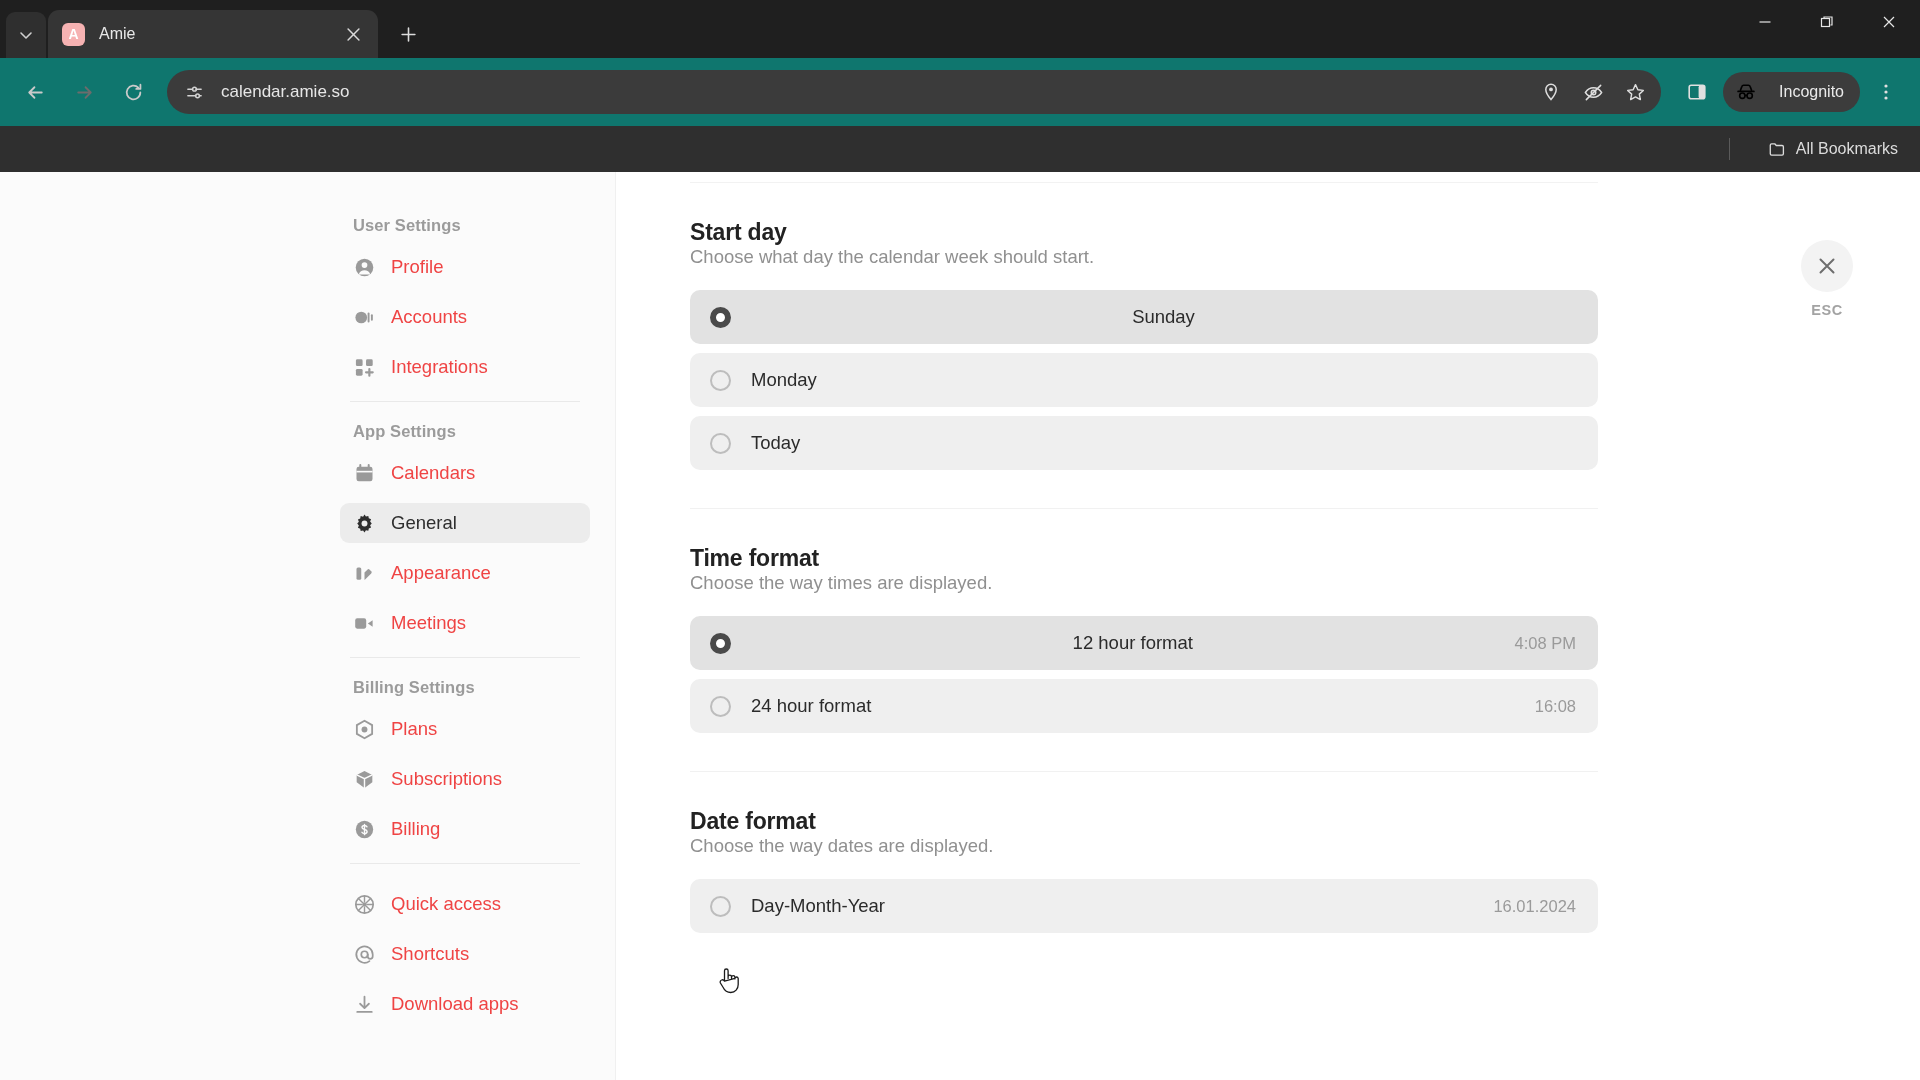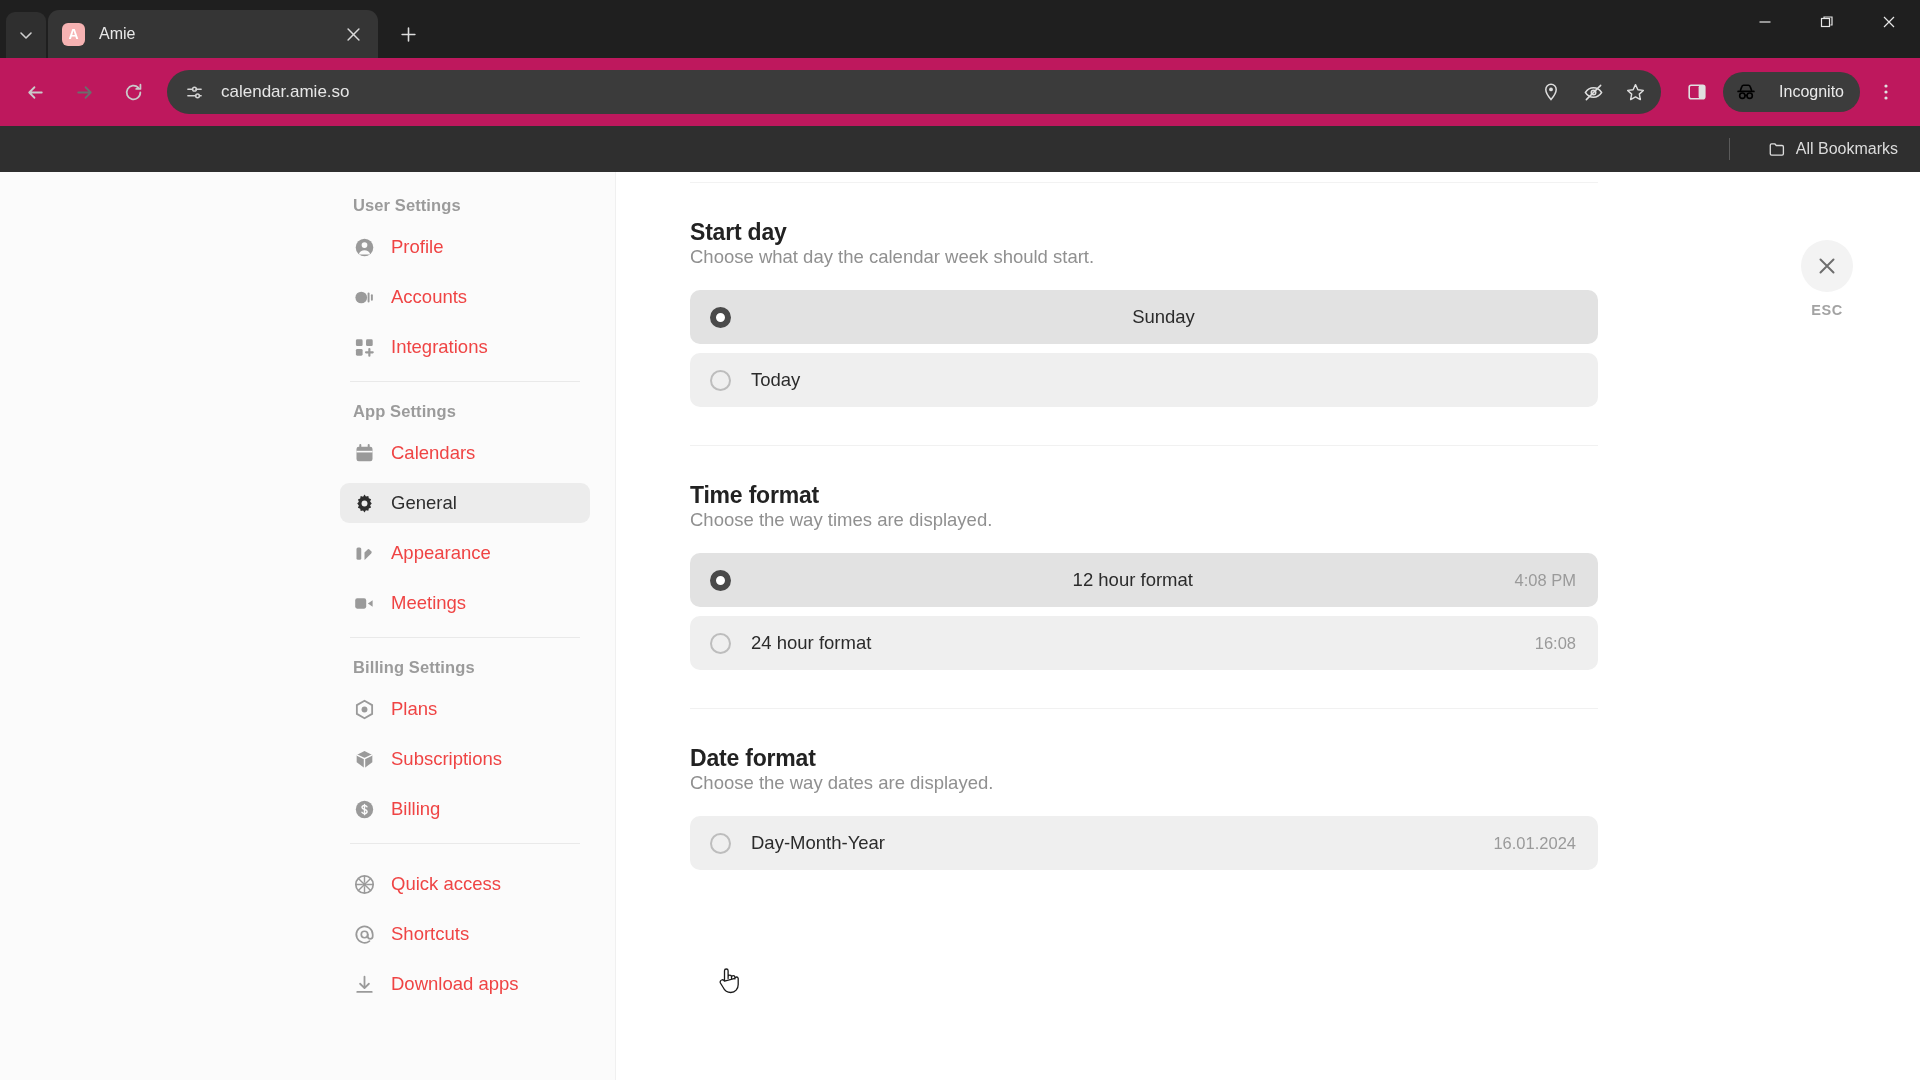--- a/index.html
+++ b/index.html
@@ -69,21 +69,21 @@
     height: 44px; display: flex; align-items: center;
   }
   .wc {
     width: 62px; height: 44px;
     display: flex; align-items: center; justify-content: center;
     color: #e6e6e6;
   }
 
   .toolbar {
     height: 68px;
-    background: #be185d;
+    background: #0f766e;
     display: flex; align-items: center;
     padding: 0 12px;
   }
   .nav-btn {
     width: 46px; height: 46px; margin-right: 3px;
     display: flex; align-items: center; justify-content: center;
     border-radius: 50%;
     color: #cacaca;
   }
   .nav-btn.disabled { color: #6c6c6c; }
@@ -162,21 +162,21 @@
     width: 616px;
     height: 100%;
     background: #fbfbfb;
     border-right: 1px solid #f0f0f0;
     position: relative;
     padding: 0;
   }
   .sidebar-inner {
     width: 250px;
     margin-left: 340px;
-    padding-top: 24px;
+    padding-top: 44px;
   }
   .grp-title {
     font-size: 16.5px;
     color: #9b9b9b;
     font-weight: 600;
     letter-spacing: .1px;
     padding: 0 0 4px 13px;
     margin-bottom: 8px;
   }
   .nav-item {
@@ -570,20 +570,24 @@
       <div class="section">
             <div class="sec-title">Start day</div>
             <div class="sec-sub">Choose what day the calendar week should start.</div>
             <div class="options">
               <div class="opt selected">
                 <span class="radio checked"></span>
                 <span class="opt-label">Sunday</span>
               </div>
               <div class="opt">
                 <span class="radio"></span>
+                <span class="opt-label">Monday</span>
+              </div>
+              <div class="opt">
+                <span class="radio"></span>
                 <span class="opt-label">Today</span>
               </div>
             </div>
             <div class="sec-rule"></div>
           </div>
           <div class="section">
             <div class="sec-title">Time format</div>
             <div class="sec-sub">Choose the way times are displayed.</div>
             <div class="options">
               <div class="opt selected">

